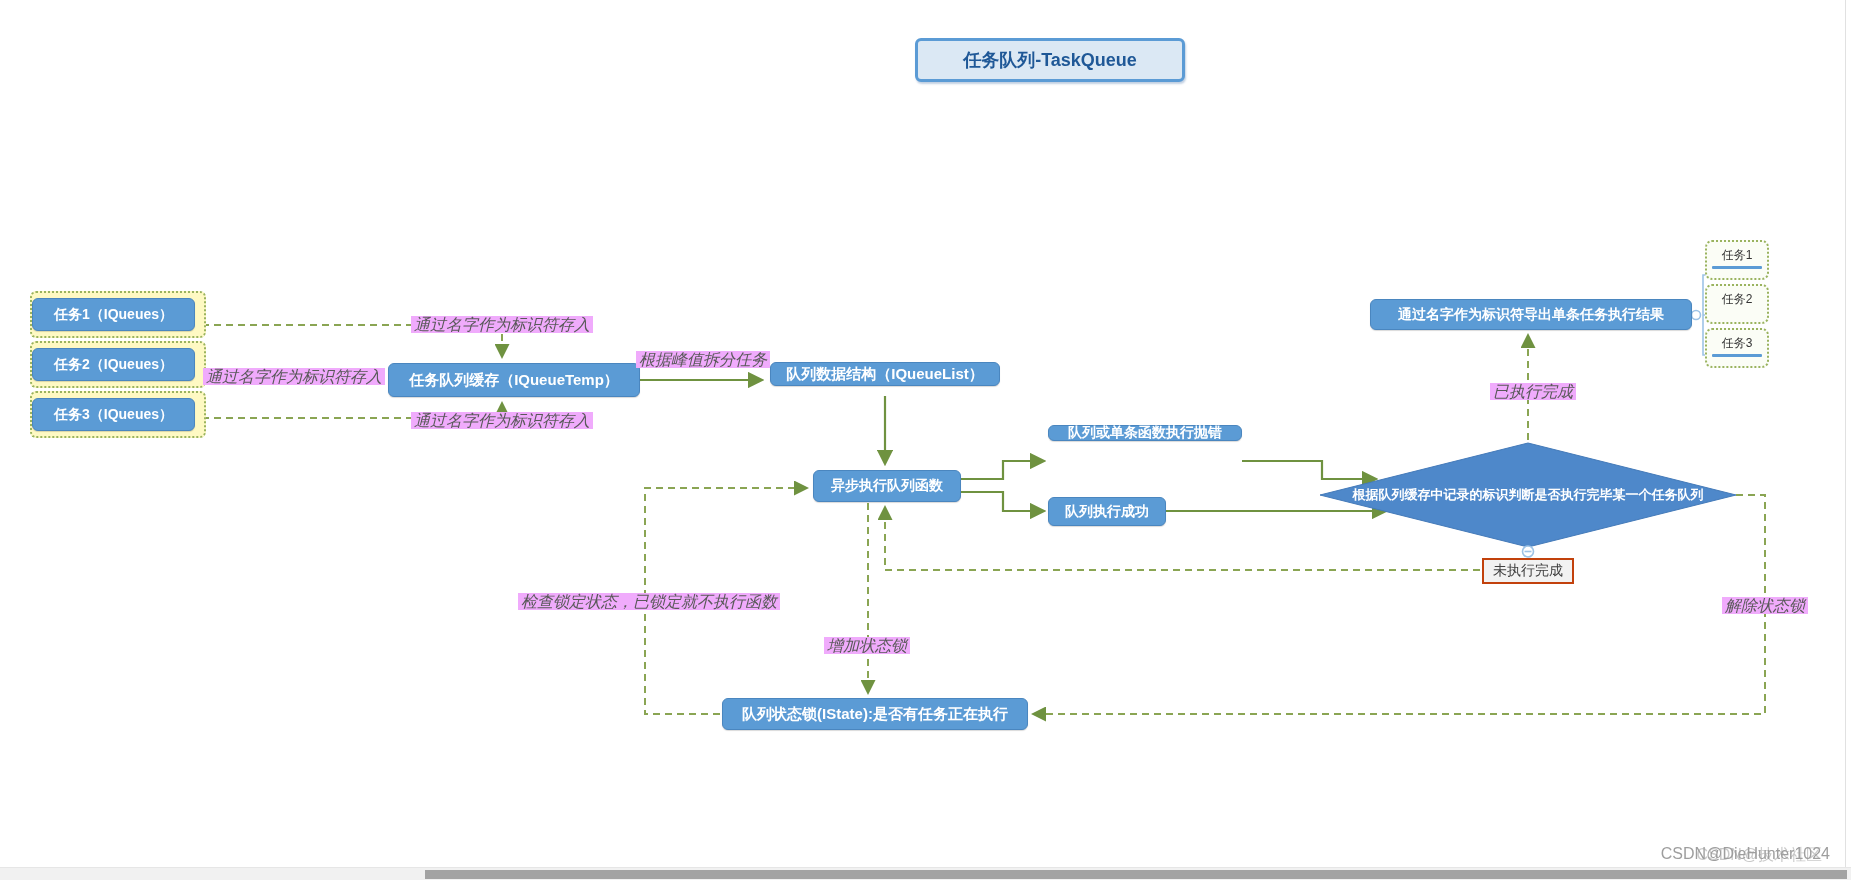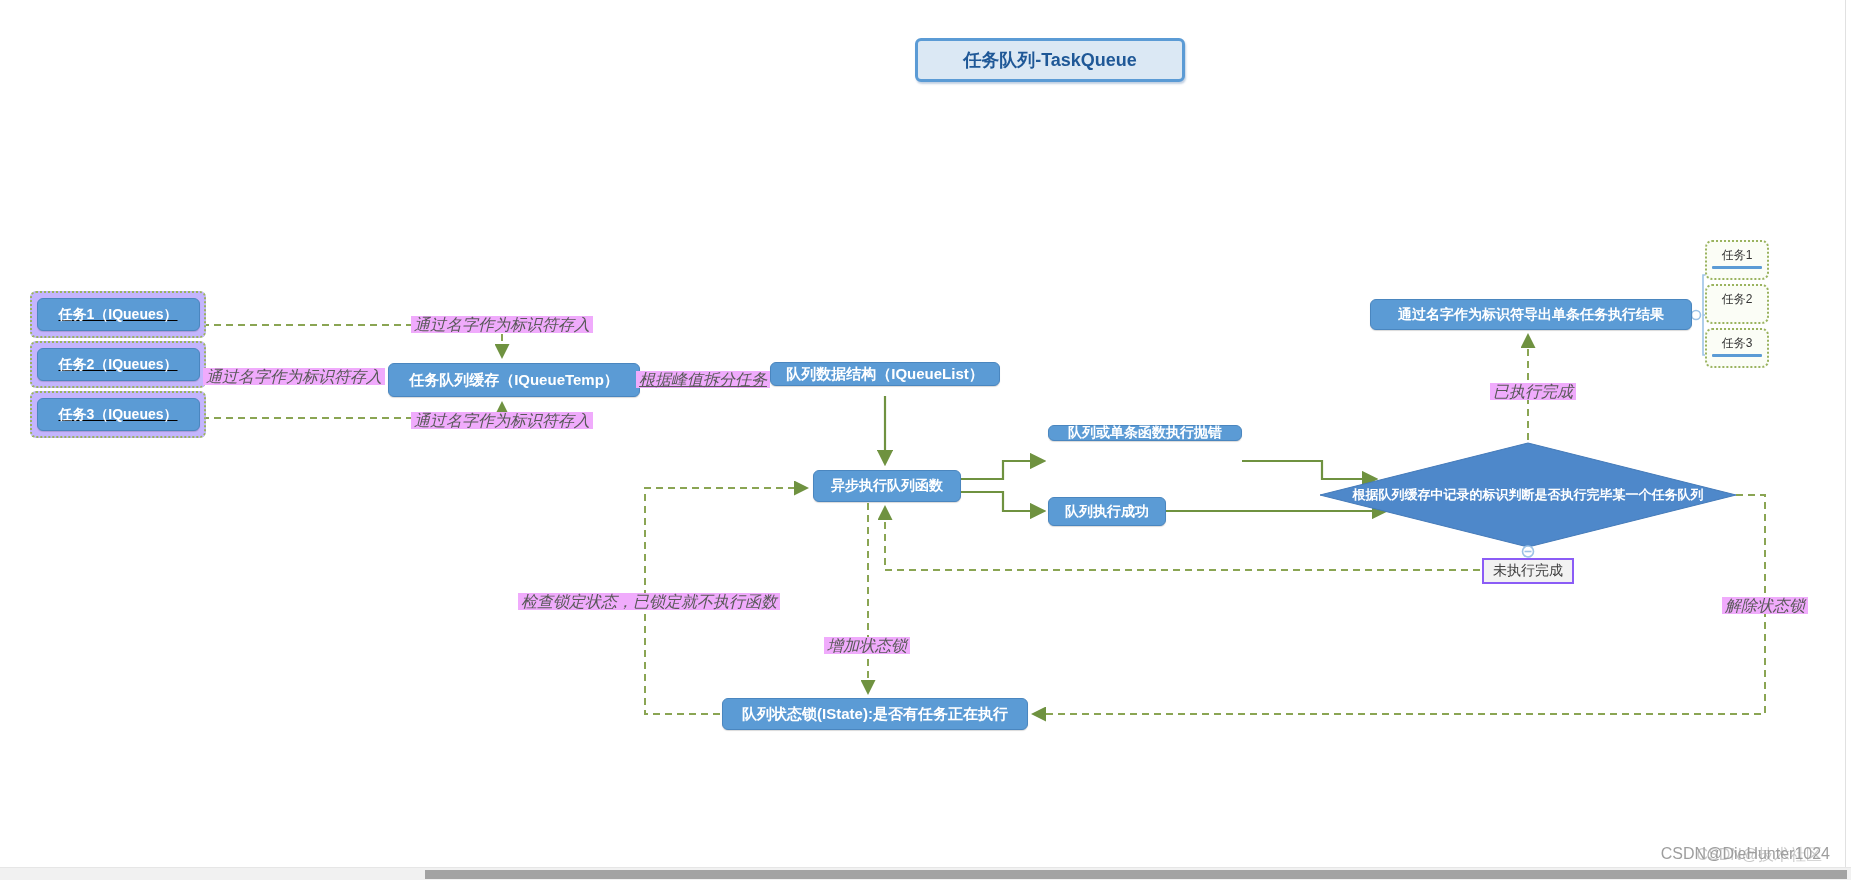--- a/index.html
+++ b/index.html
@@ -15,23 +15,22 @@
   .node{
     position:absolute;background:#5b9bd5;border:1px solid #4a86bf;border-radius:6px;
     color:#ffffff;font-weight:bold;text-align:center;
     display:flex;align-items:center;justify-content:center;
     box-shadow:0 1px 1px rgba(0,0,0,.15);
     white-space:nowrap;box-sizing:border-box;
   }
   
   .sel{
     position:absolute;border:2px dotted #9ab35f;border-radius:6px;
-    display:flex;align-items:center;justify-content:center;box-sizing:border-box;
-    background:#c4b5fd;
-    text-decoration:underline;
+    display:flex;align-items:center;justify-content:flex-start;box-sizing:border-box;
+    background:#fef9c3;
   }
   .sel .node{position:relative;}
 
   .title-node{
     position:absolute;background:#dbe8f4;border:3px solid #5b9bd5;border-radius:6px;
     color:#1f5897;font-weight:bold;font-size:18px;text-align:right;
     display:flex;align-items:center;justify-content:center;
     box-shadow:1px 2px 2px rgba(120,150,190,.45);box-sizing:border-box;
   }
 
@@ -48,21 +47,21 @@
 
   .mini{
     position:absolute;border:2px dotted #9ab35f;border-radius:7px;background:#fbfdf6;
     box-sizing:border-box;display:flex;flex-direction:column;align-items:center;
     justify-content:flex-start;padding-top:6px;
   }
   .mini .mini-label{font-size:12px;color:#333;line-height:14px;}
   .mini .mini-underline{width:50px;height:3px;background:#5b9bd5;border-radius:1px;margin-top:4px;}
 
   .plain-node{
-    position:absolute;background:#f2f2f2;border:2px solid #8b5cf6;
+    position:absolute;background:#f2f2f2;border:2px solid #c2410c;
     color:#404040;font-size:14px;display:flex;align-items:center;justify-content:center;
     white-space:nowrap;box-sizing:border-box;
   }
 
   .page-edge{position:absolute;left:1845px;top:0;width:1px;height:867px;background:#e1e1e1;}
   .scroll-track{position:absolute;left:0;top:867px;width:1851px;height:13px;background:#f1f1f1;border-top:1px solid #e6e6e6;box-sizing:border-box;}
   .scroll-thumb{position:absolute;left:425px;top:870px;width:1422px;height:9px;background:#a3a3a3;}
 
   .watermark{position:absolute;left:1600px;top:845px;width:236px;height:22px;pointer-events:none;}
   .watermark span{
@@ -177,21 +176,21 @@
     <span>未执行完成</span>
   </div>
 
   <div class="node" style="left:722px;top:698px;width:306px;height:32px;font-size:15px;">
     <span>队列状态锁(IState):是否有任务正在执行</span>
   </div>
 
   <div class="edge-label" style="left:502px;top:316px;">通过名字作为标识符存入</div>
   <div class="edge-label" style="left:294px;top:368px;">通过名字作为标识符存入</div>
   <div class="edge-label" style="left:502px;top:412px;">通过名字作为标识符存入</div>
-  <div class="edge-label" style="left:703px;top:371px;text-decoration:underline;">根据峰值拆分任务</div>
+  <div class="edge-label" style="left:703px;top:351px;">根据峰值拆分任务</div>
   <div class="edge-label" style="left:1533px;top:383px;">已执行完成</div>
   <div class="edge-label" style="left:649px;top:593px;">检查锁定状态，已锁定就不执行函数</div>
   <div class="edge-label" style="left:867px;top:637px;">增加状态锁</div>
   <div class="edge-label" style="left:1765px;top:597px;">解除状态锁</div>
 
   <div class="page-edge"></div>
   <div class="scroll-track"></div>
   <div class="scroll-thumb"></div>
 
   <div class="watermark">

